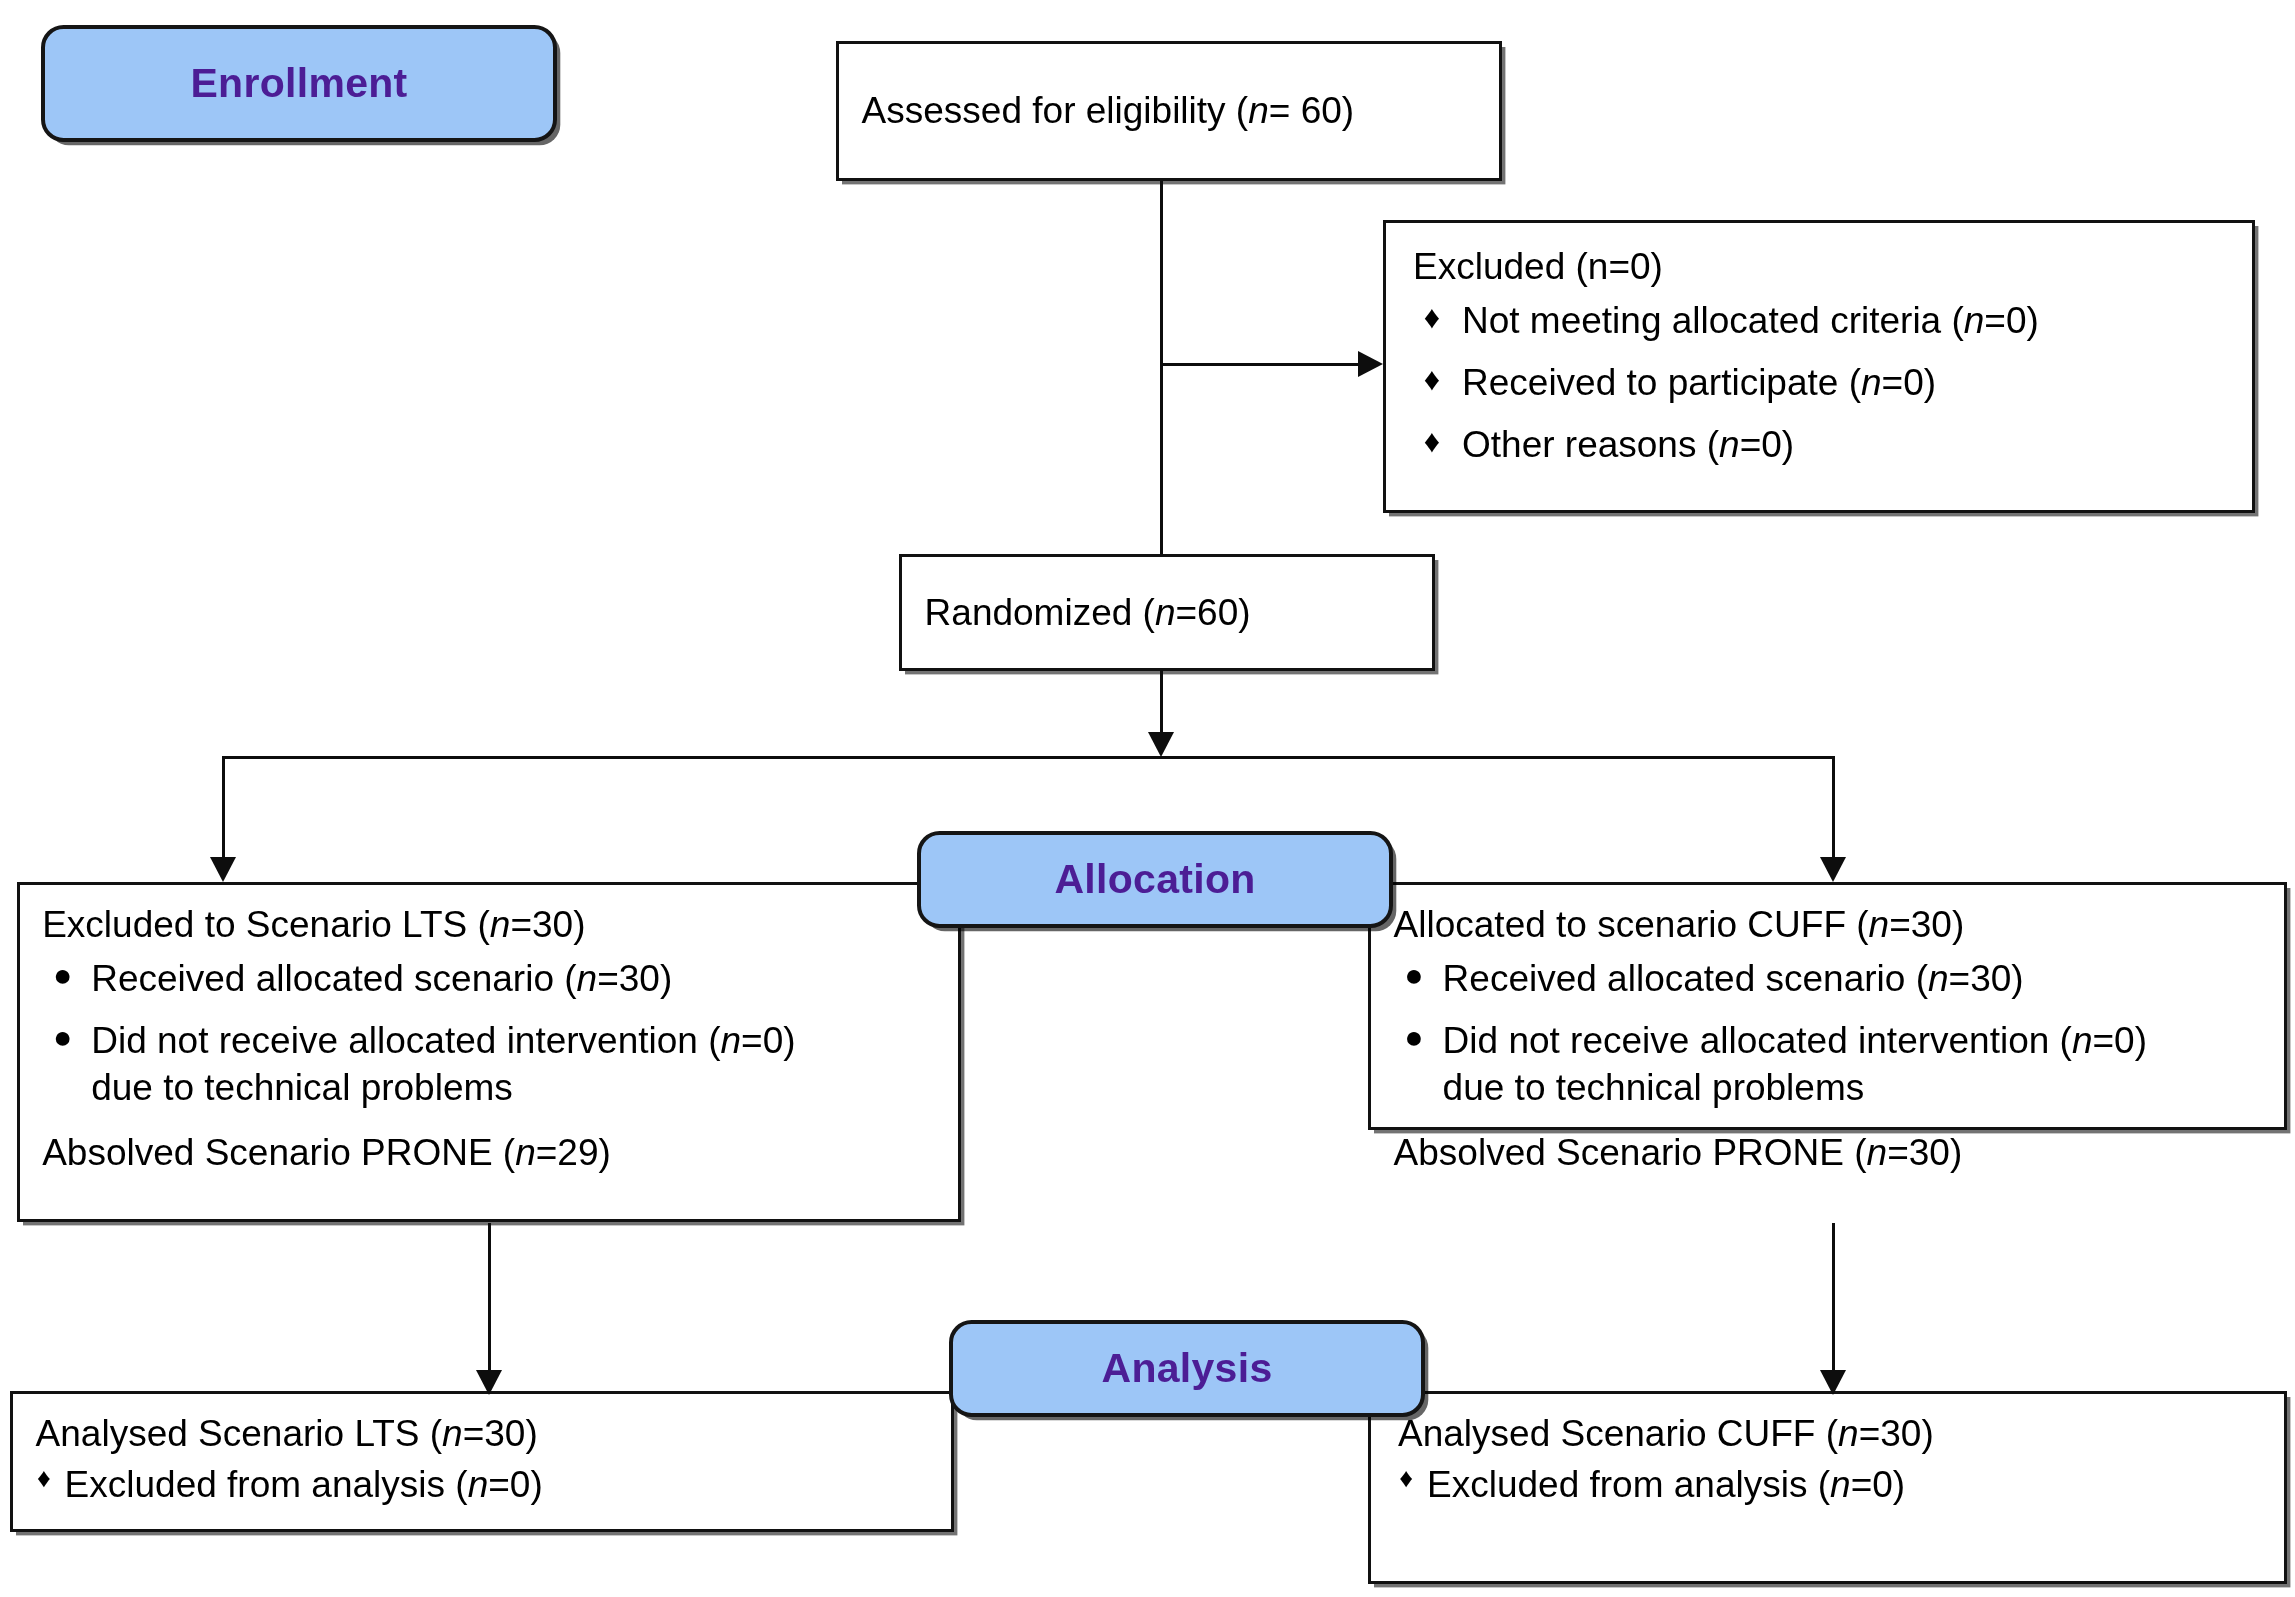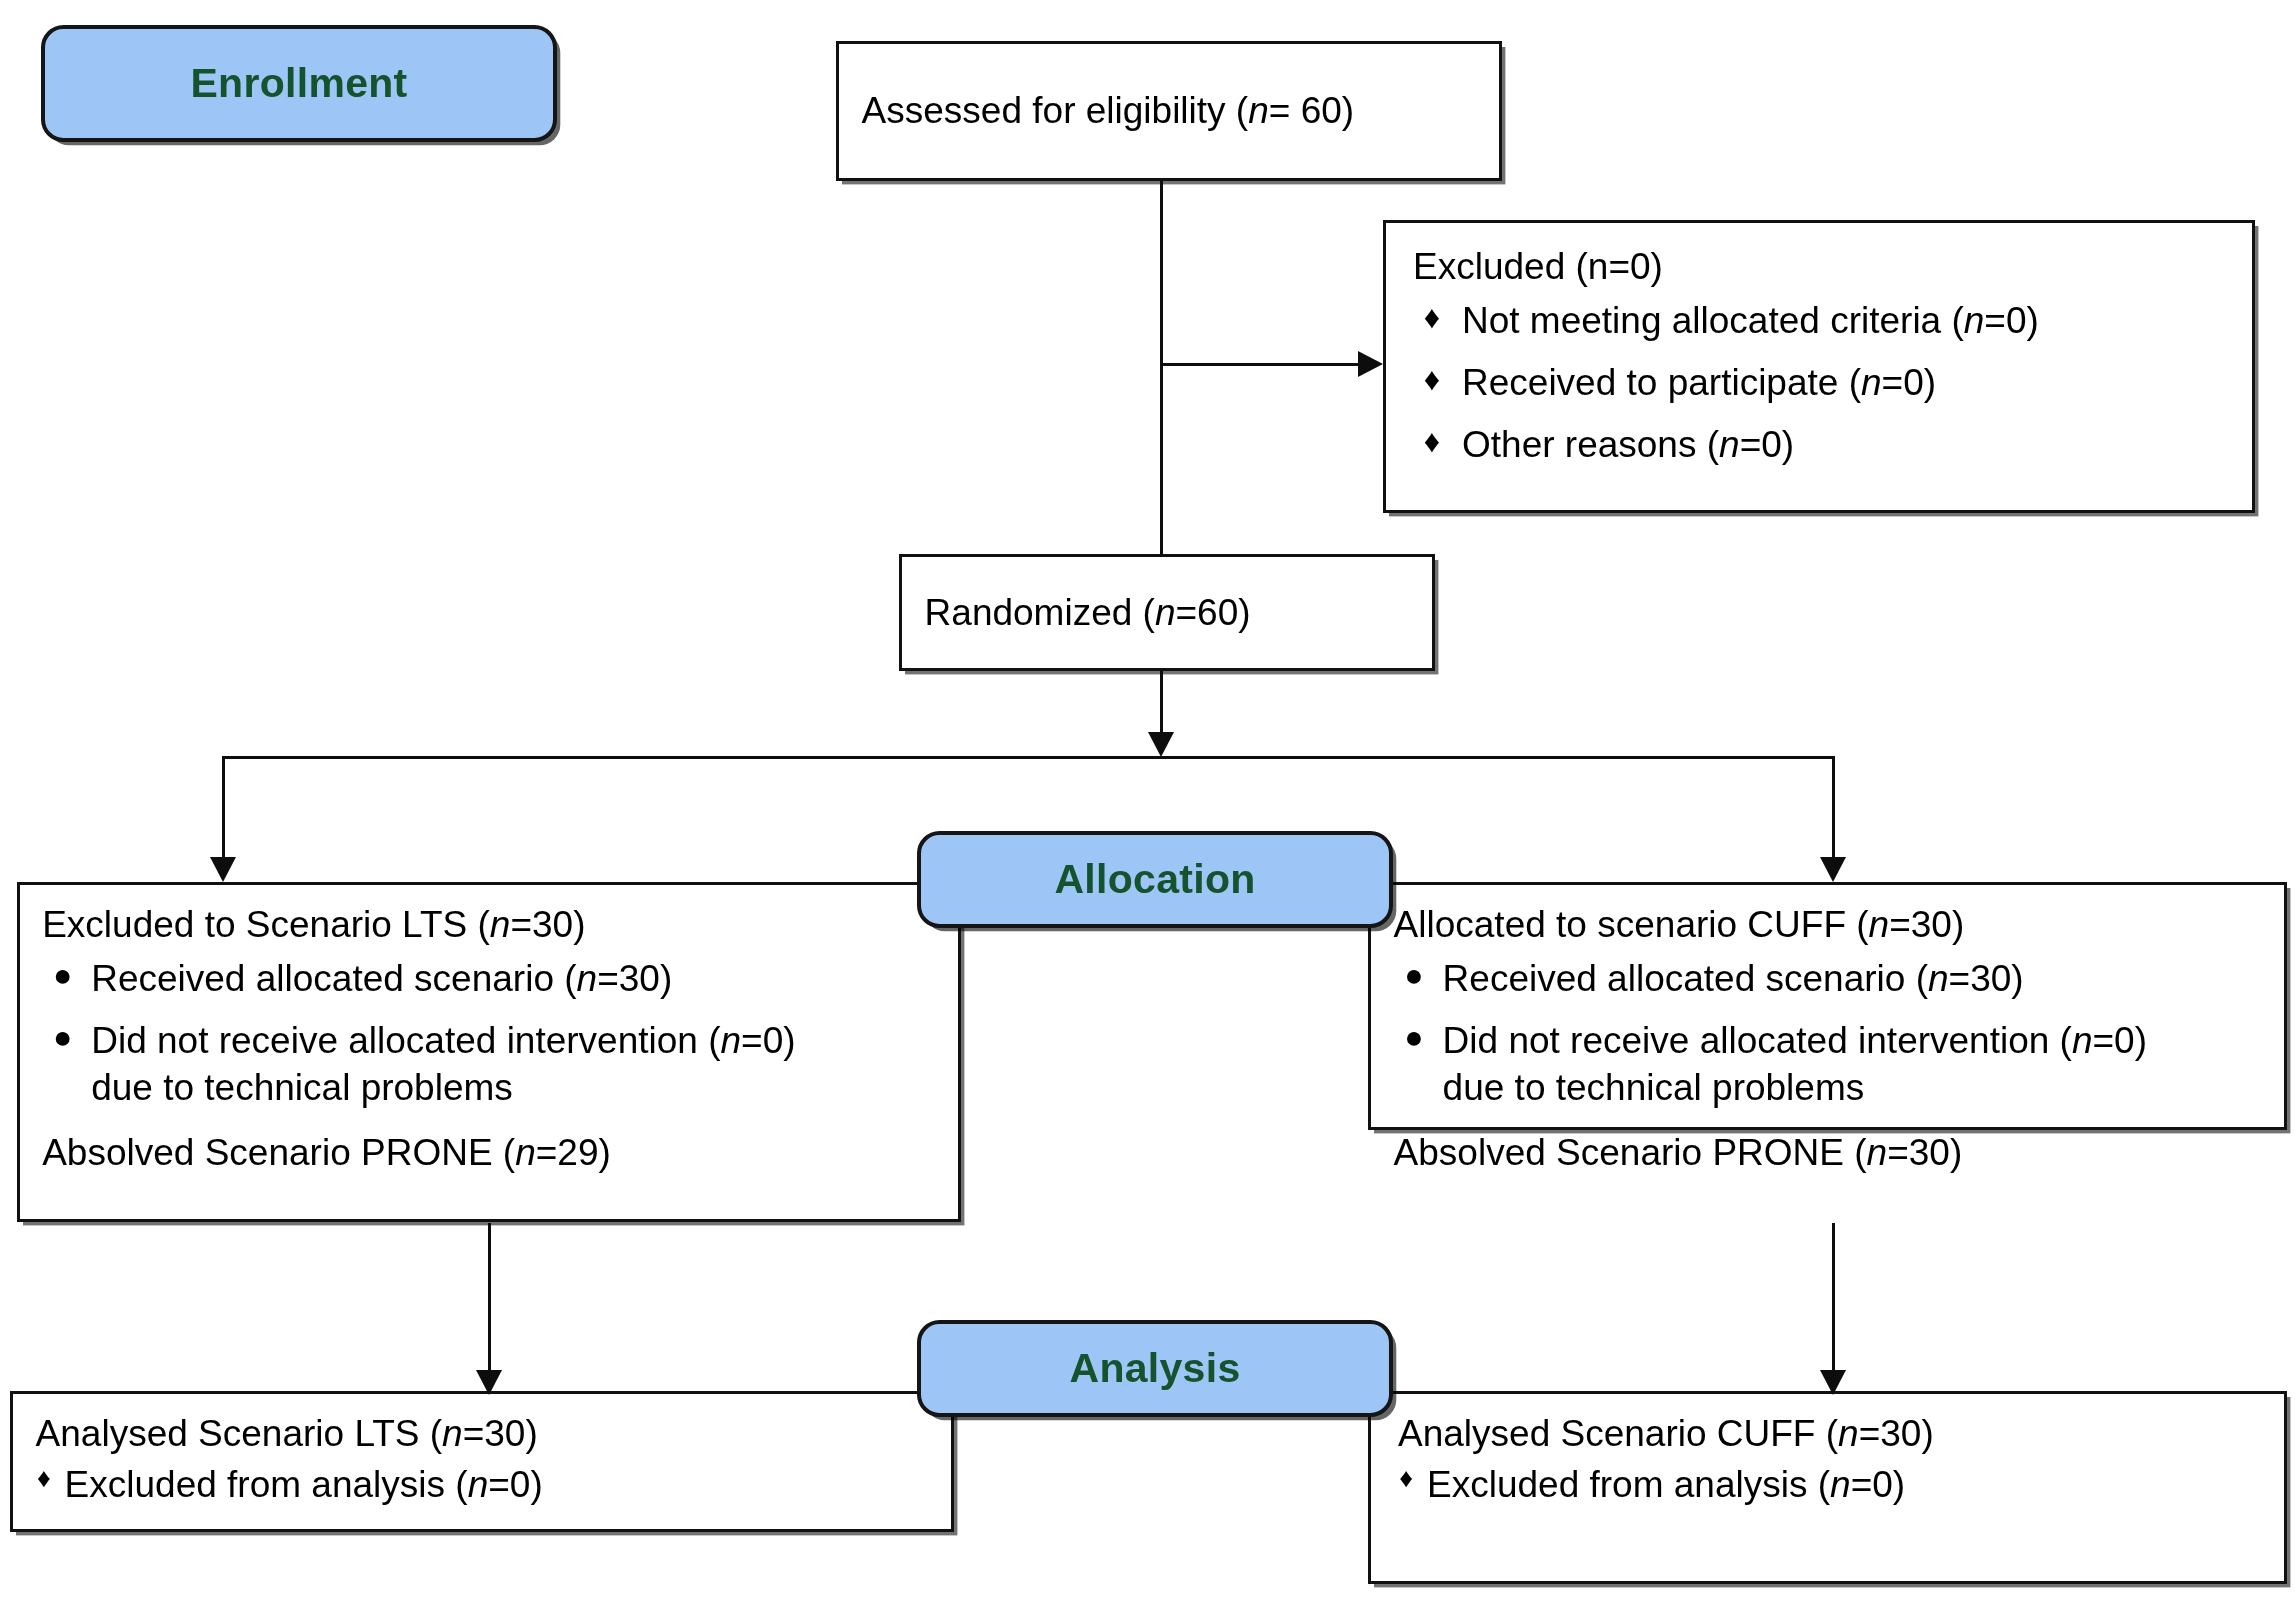--- a/index.html
+++ b/index.html
@@ -54,21 +54,21 @@
     box-shadow: 5.3px 5.3px 0 -2px rgba(0,0,0,0.6);
     display: flex;
     align-items: center;
     justify-content: center;
     z-index: 40;
   }
   .banner .banner-label {
     font-family: "Liberation Sans", sans-serif;
     font-weight: bold;
     font-size: 41px;
-    color: #14532d;
+    color: #4c1d95;
     letter-spacing: 0.3px;
   }
 
   
   .vline, .hline {
     position: absolute;
     background: #0d0d0d;
     z-index: 5;
   }
   .vline { width: 3.3px; }
@@ -217,21 +217,21 @@
       <div class="txt tail"><span>Absolved Scenario PRONE (</span><em class="n">n</em><span>=30)</span></div>
     </div>
   </div>
 
   <div class="vline" style="left:488px; top:1223px; height:153px;"></div>
   <div class="arrow-down" style="left:476px; top:1370px;"></div>
 
   <div class="vline" style="left:1832px; top:1223px; height:153px;"></div>
   <div class="arrow-down" style="left:1820px; top:1370px;"></div>
 
-  <div class="banner" style="left:917px; top:1320px; width:476px; height:97px;justify-content:center;">
+  <div class="banner" style="left:949px; top:1320px; width:476px; height:97px;justify-content:center;">
     <span class="banner-label">Analysis</span>
   </div>
 
   <div class="box" style="left:10px; top:1391px; width:944px; height:141px;">
     <div class="box-inner" style="padding:16px 22.6px;">
       <div class="txt lead"><span>Analysed Scenario LTS (</span><em class="n">n</em><span>=30)</span></div>
       <ul class="blist tight">
         <li>
           <span class="marker">♦</span>
           <span class="txt"><span>Excluded from analysis (</span><em class="n">n</em><span>=0)</span></span>

